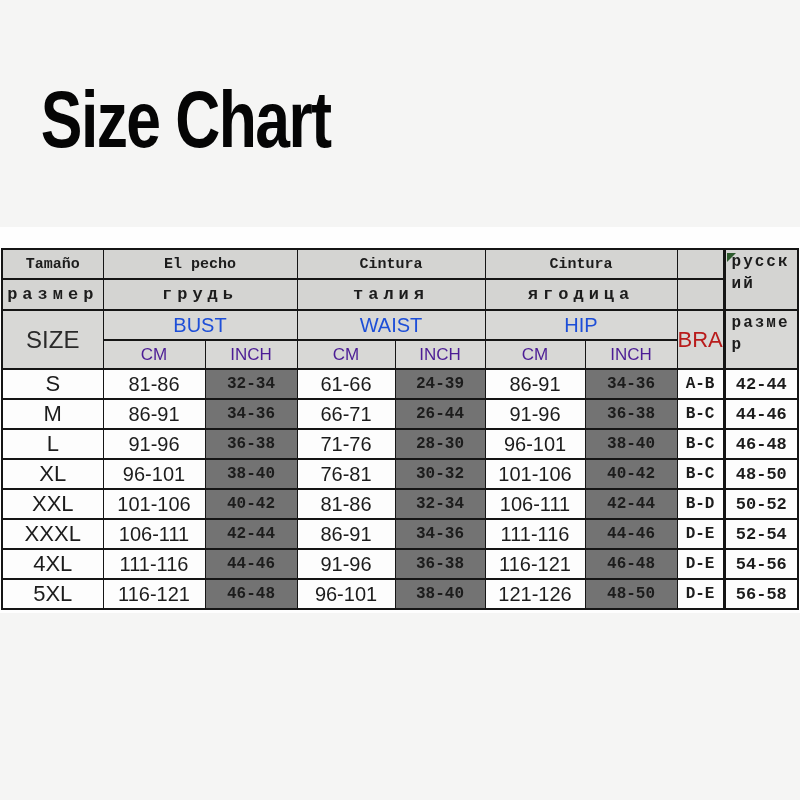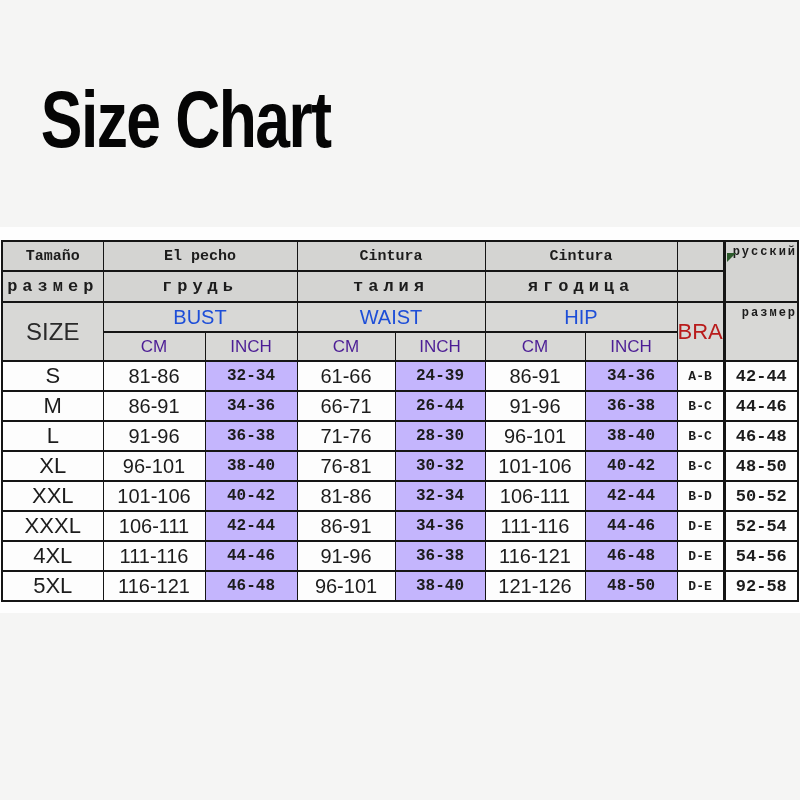--- a/index.html
+++ b/index.html
@@ -29,59 +29,59 @@
     white-space:nowrap;
     margin:0;
   }
   
   .band{
     position:absolute;left:0;top:227px;width:800px;height:386px;
     background:#fefefe;
   }
   
   table.size-chart{
-    position:absolute;left:1px;top:240px;
+    position:absolute;left:1px;top:248px;
     width:796px;
     border-collapse:collapse;
     table-layout:fixed;
     border:2px solid #151515;
   }
   td{
     border:1px solid #151515;
     border-top-width:2px;
     border-bottom-width:2px;
     text-align:center;
     vertical-align:middle;
     padding:0;
     overflow:hidden;
   }
   td.ru-col{border-left-width:3px;}
   .hdr{background:#d4d4d2;}
   .hdr2{background:#d8d8d6;}
   .white{background:#fdfdfd;}
-  .inch-body{background:#c4b5fd;}
+  .inch-body{background:#737373;}
   .mono{font-family:"Liberation Mono","DejaVu Sans Mono",monospace;font-weight:700;}
   .r1{height:30px;font-size:15px;}
   .r2{height:31px;font-size:17px;}
   .r2 .sp{letter-spacing:5px;}
   .r3 .size-lbl{font-size:24px;color:#2a2a2a;}
   .r3 .grp-lbl{font-size:20px;color:#1d4ed8;}
   .r3 .bra-lbl{font-size:22px;color:#b91c1c;}
   .r4{height:29px;font-size:17px;color:#4c1d95;}
   tr.hr3{height:30px;}
   .ru-hdr{
-    font-size:12px;letter-spacing:2px;line-height:1.35;
-    text-align:right;padding:2px 0 0 6px;
+    font-size:16px;letter-spacing:2px;line-height:1.35;
+    text-align:left;padding:2px 0 0 6px;
     word-break:break-all;vertical-align:top;
   }
   tr.body{height:30px;}
   .c-size{font-size:22px;}
   .c-cm{font-size:20px;}
   .c-inch{font-size:16px;}
-  .c-bra{font-size:13px;}
+  .c-bra{font-size:16px;}
   .c-ru{font-size:17px;}
   .ru-corner{
     position:absolute;width:0;height:0;
     border-top:9px solid #2d5b2d;
     border-right:9px solid transparent;
     left:727px;top:253px;
   }
 </style>
 </head>
 <body>
@@ -222,20 +222,20 @@
       </tr>
       <tr class="body">
         <td class="white c-size">5XL</td>
         <td class="white c-cm">116-121</td>
         <td class="inch-body mono c-inch">46-48</td>
         <td class="white c-cm">96-101</td>
         <td class="inch-body mono c-inch">38-40</td>
         <td class="white c-cm">121-126</td>
         <td class="inch-body mono c-inch">48-50</td>
         <td class="white mono c-bra">D-E</td>
-        <td class="white mono c-ru ru-col">92-58</td>
+        <td class="white mono c-ru ru-col">56-58</td>
       </tr>
     </tbody>
   </table>
 
   <div class="ru-corner"></div>
 
 </div>
 
 </body></html>

